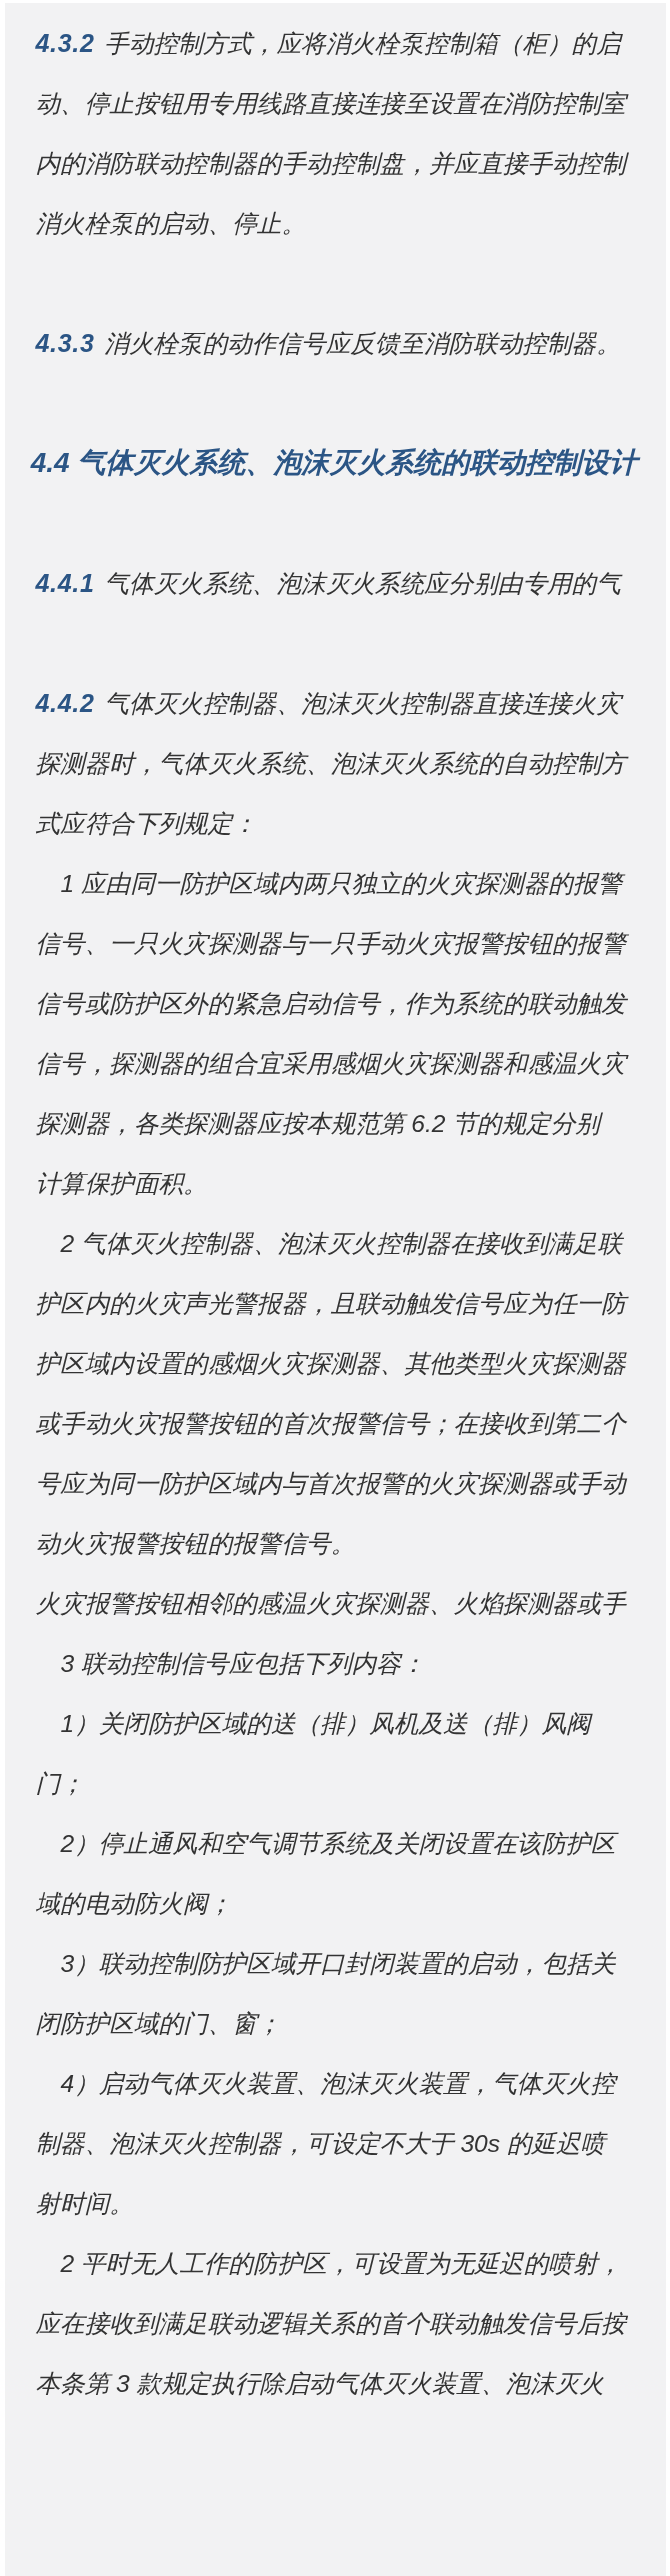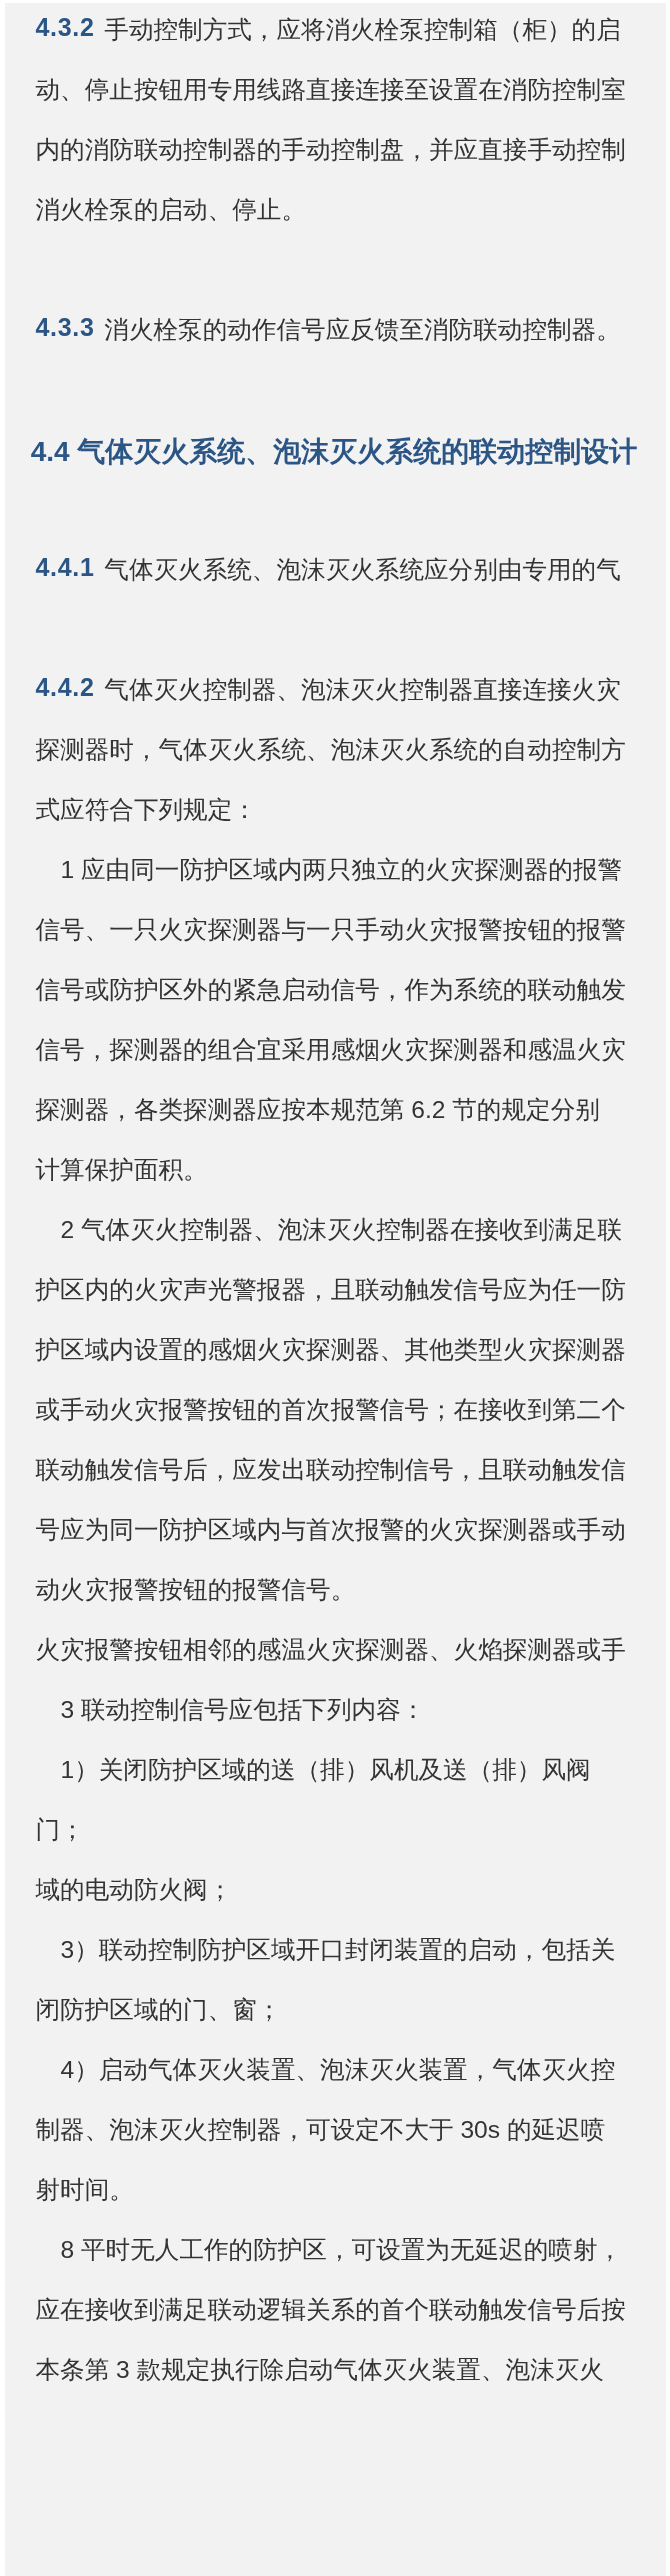--- a/index.html
+++ b/index.html
@@ -18,25 +18,26 @@
   .paper{
     position:absolute;left:4.5px;right:4.5px;top:3px;bottom:0;
     background:var(--bg);
   }
   .content{
     position:absolute;left:31px;right:33px;top:10.4px;
   }
   .line{
     height:60px;
     display:flex;
-    align-items:flex-start;
+    align-items:center;
     font-size:24.6px;
     color:var(--text);
     white-space:nowrap;
     overflow:visible;
+    font-style:italic;
   }
   .line.item{padding-left:25px;}
   .line.heading{
     justify-content:center;
     font-weight:700;
     font-size:28px;
     color:var(--accent);
     padding-left:0;
   }
   .line.blank{}
@@ -152,23 +153,20 @@
         </div>
 
         <div class="line cont">
           <span class="line-text">护区域内设置的感烟火灾探测器、其他类型火灾探测器</span>
         </div>
 
         <div class="line cont">
           <span class="line-text">或手动火灾报警按钮的首次报警信号；在接收到第二个</span>
         </div>
 
-        <div class="line cont">
-          <span class="line-text">联动触发信号后，应发出联动控制信号，且联动触发信</span>
-        </div>
 
         <div class="line cont">
           <span class="line-text">号应为同一防护区域内与首次报警的火灾探测器或手动</span>
         </div>
 
         <div class="line cont">
           <span class="line-text">动火灾报警按钮的报警信号。</span>
         </div>
 
         <div class="line cont">
@@ -180,20 +178,23 @@
         </div>
 
         <div class="line item">
           <span class="line-text">1）关闭防护区域的送（排）风机及送（排）风阀</span>
         </div>
 
         <div class="line cont">
           <span class="line-text">门；</span>
         </div>
 
+        <div class="line item">
+          <span class="line-text">2）停止通风和空气调节系统及关闭设置在该防护区</span>
+        </div>
 
         <div class="line cont">
           <span class="line-text">域的电动防火阀；</span>
         </div>
 
         <div class="line item">
           <span class="line-text">3）联动控制防护区域开口封闭装置的启动，包括关</span>
         </div>
 
         <div class="line cont">
@@ -206,21 +207,21 @@
 
         <div class="line cont">
           <span class="line-text">制器、泡沫灭火控制器，可设定不大于 30s 的延迟喷</span>
         </div>
 
         <div class="line cont">
           <span class="line-text">射时间。</span>
         </div>
 
         <div class="line item">
-          <span class="line-text">8 平时无人工作的防护区，可设置为无延迟的喷射，</span>
+          <span class="line-text">2 平时无人工作的防护区，可设置为无延迟的喷射，</span>
         </div>
 
         <div class="line cont">
           <span class="line-text">应在接收到满足联动逻辑关系的首个联动触发信号后按</span>
         </div>
 
         <div class="line cont">
           <span class="line-text">本条第 3 款规定执行除启动气体灭火装置、泡沫灭火</span>
         </div>
       </div>

